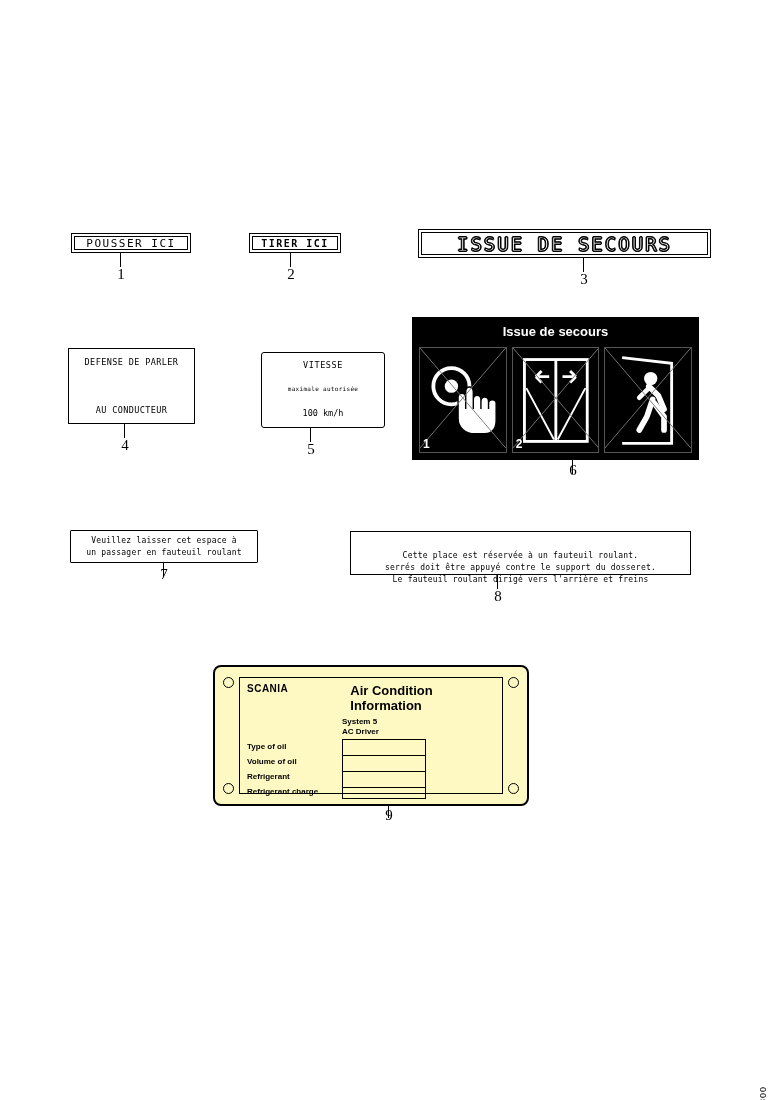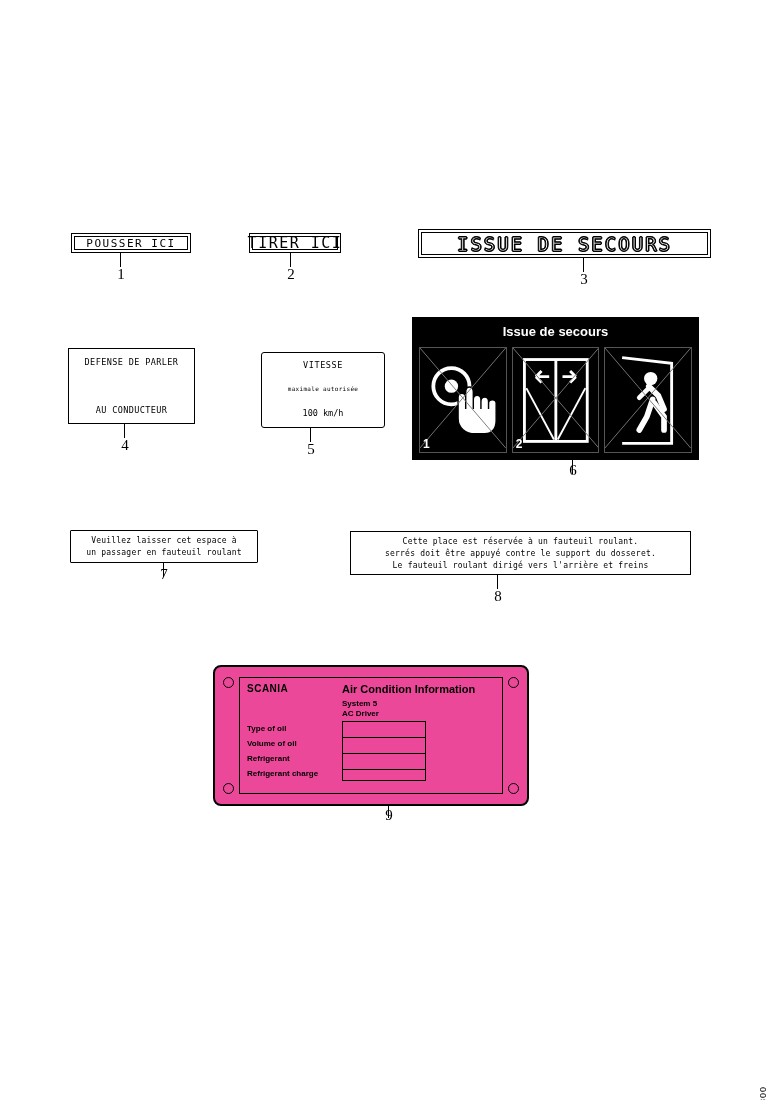--- a/index.html
+++ b/index.html
@@ -66,23 +66,24 @@
     white-space: nowrap;
   }
 
   
   #item2-plate {
     left: 249px; top: 233px; width: 92px; height: 20px;
     padding: 2px;
   }
   #item2-plate .txt {
     font-family: "DejaVu Sans Mono", monospace;
-    font-size: 15px;
+    font-size: 10px;
     letter-spacing: 1.5px;
     white-space: nowrap;
+    font-weight: bold;
   }
 
   
   #item3-plate {
     left: 418px; top: 229px; width: 293px; height: 29px;
     padding: 2px;
   }
   #item3-plate .txt {
     font-family: "DejaVu Sans Mono", monospace;
     font-size: 19px;
@@ -203,37 +204,37 @@
     text-align: center;
     letter-spacing: 0.2px;
     line-height: 12px;
   }
   #item7-plate .pad { padding-top: 4px; }
 
   
   #item8-plate {
     left: 350px; top: 531px; width: 341px; height: 44px;
     display: block;
-    padding: 0;
+    padding: 14px;
   }
   #item8-plate .ln {
     font-family: "DejaVu Sans Mono", monospace;
     font-size: 8px;
     text-align: center;
     letter-spacing: 0.2px;
     line-height: 12px;
   }
   #item8-plate .pad { padding-top: 4px; }
 
   
   #item9-plate {
     left: 213px; top: 665px; width: 316px; height: 141px;
     border: 2px solid #000;
     border-radius: 8px;
-    background: #ec4899;
+    background: #fef9c3;
     box-sizing: border-box;
   }
   #item9-inner {
     position: absolute;
     left: 24px; top: 10px; right: 24px; bottom: 10px;
     border: 1px solid #000;
     box-sizing: border-box;
     padding: 5px 7px;
   }
   .screw {
@@ -254,21 +255,22 @@
   #ac-brand {
     font-family: "Liberation Sans", sans-serif;
     font-weight: bold;
     font-size: 10px;
     letter-spacing: 0.5px;
     width: 95px;
   }
   #ac-title {
     font-family: "Liberation Sans", sans-serif;
     font-weight: bold;
-    font-size: 11px;
+    font-size: 13px;
+    margin-left: 16px;
   }
   #ac-grid {
     display: flex;
     margin-top: 4px;
   }
   #ac-rows {
     width: 95px;
     font-family: "Liberation Sans", sans-serif;
     font-size: 8px;
     font-weight: bold;

